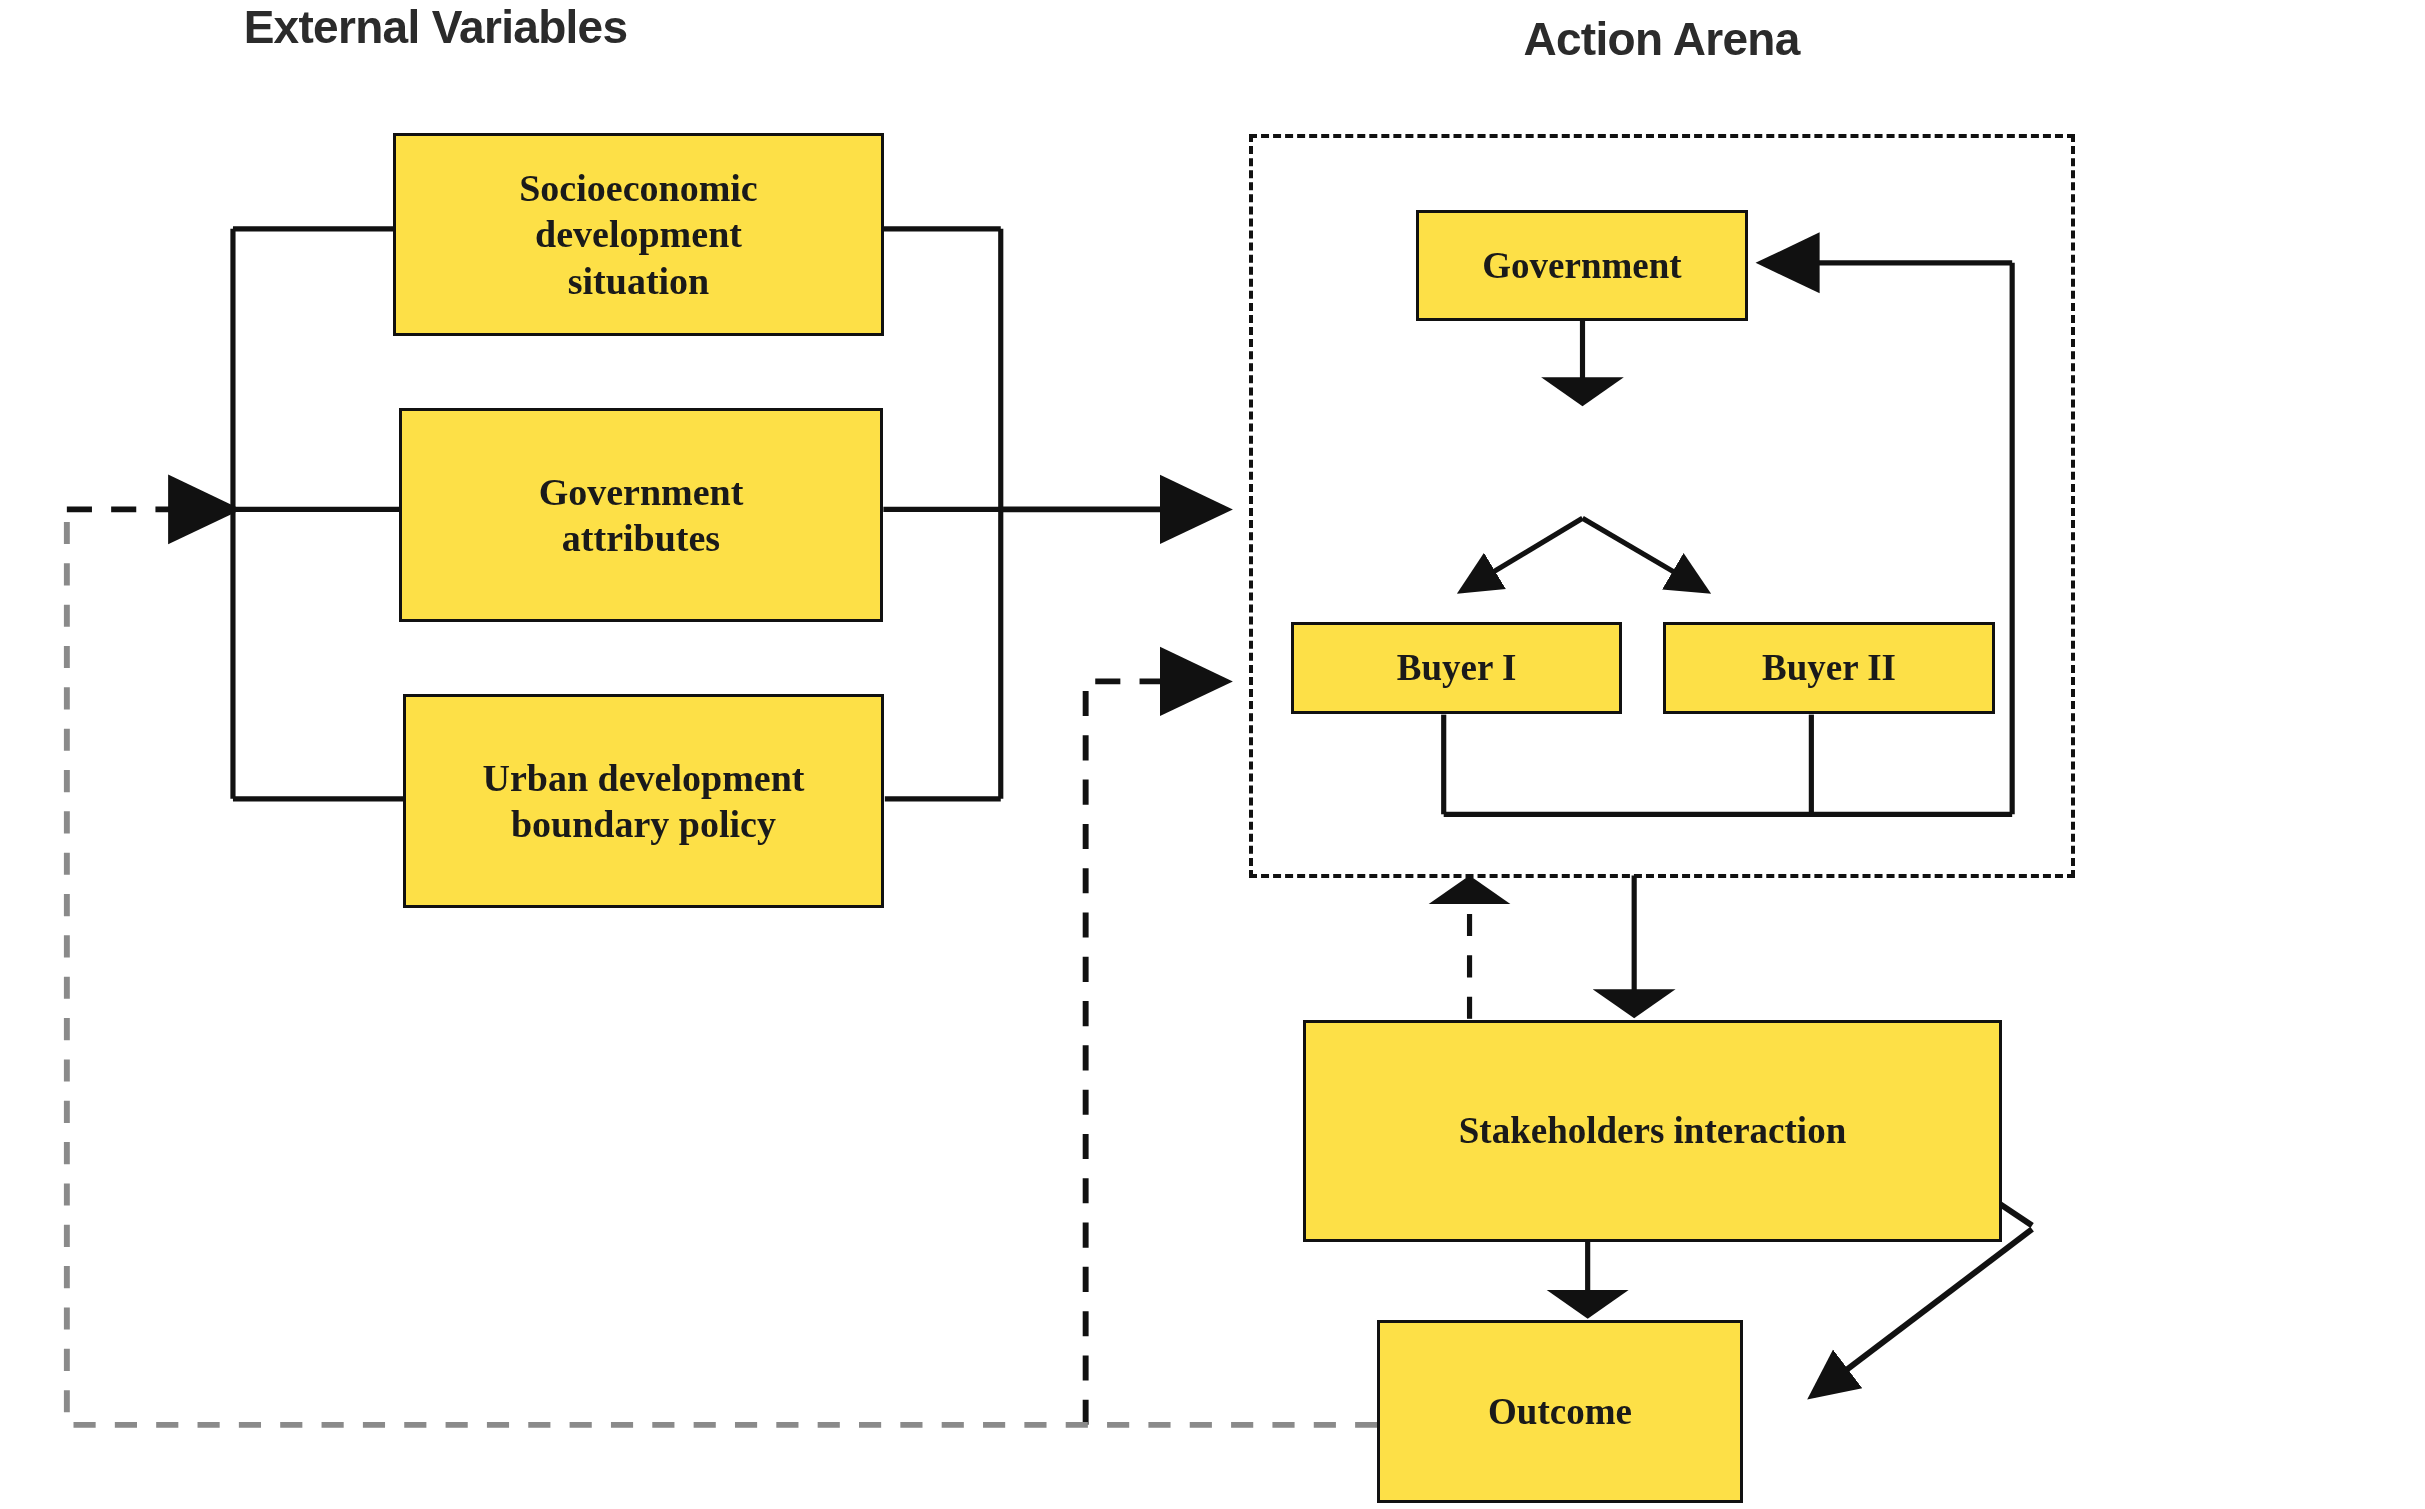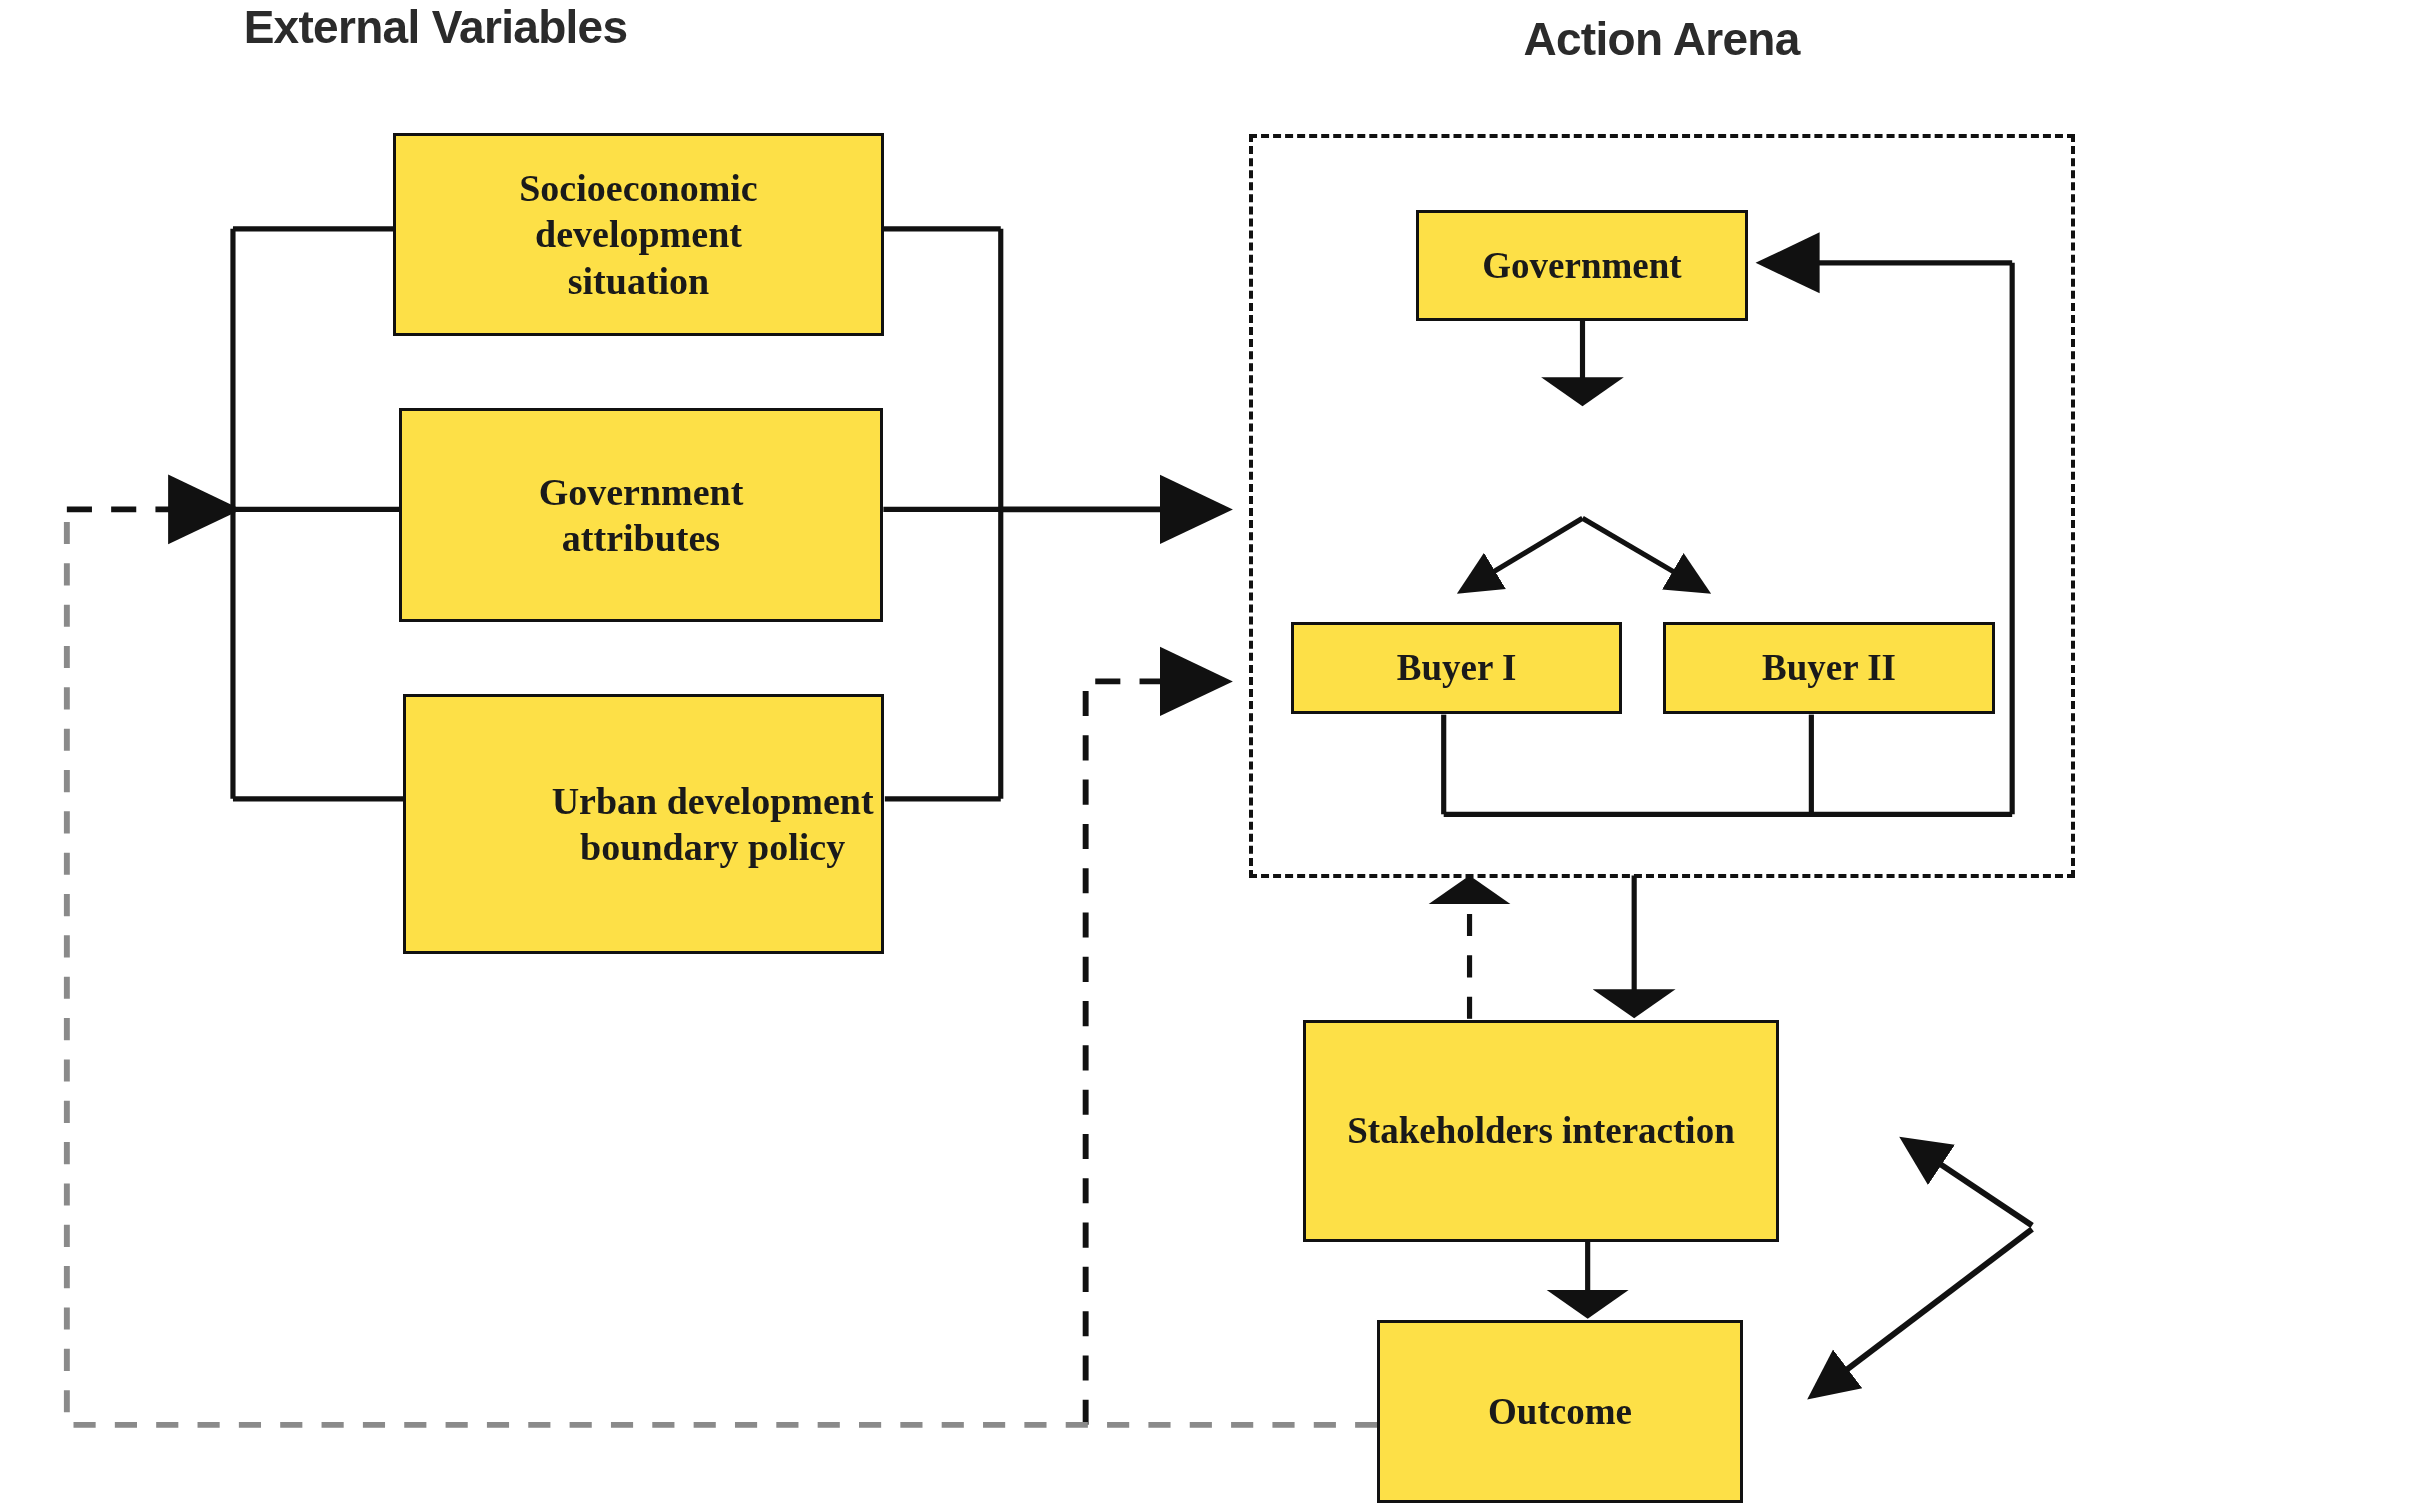--- a/index.html
+++ b/index.html
@@ -144,39 +144,39 @@
     <span>Socioeconomic
 development
 situation</span>
   </div>
 
   <div class="node n-big" style="left:399px;top:408px;width:484px;height:214px;">
     <span>Government
 attributes</span>
   </div>
 
-  <div class="node n-big" style="left:403px;top:694px;width:481px;height:260px;justify-content:flex-end;">
+  <div class="node n-big" style="left:403px;top:694px;width:481px;height:214px;">
     <span>Urban development
 boundary policy</span>
   </div>
 
   <div class="node n-med" style="left:1416px;top:210px;width:332px;height:111px;">
     <span>Government</span>
   </div>
 
 
   <div class="node n-med" style="left:1663px;top:622px;width:332px;height:92px;">
     <span>Buyer II</span>
   </div>
 
   <div class="node n-med" style="left:1291px;top:622px;width:331px;height:92px;">
     <span>Buyer I</span>
   </div>
 
-  <div class="node n-med" style="left:1303px;top:1020px;width:476px;height:222px;">
+  <div class="node n-med" style="left:1303px;top:1020px;width:699px;height:222px;">
     <span>Stakeholders interaction</span>
   </div>
 
   <div class="node n-med" style="left:1377px;top:1320px;width:366px;height:183px;font-family:Liberation Serif, serif;">
     <span>Outcome</span>
   </div>
 
 
 </div>
 

